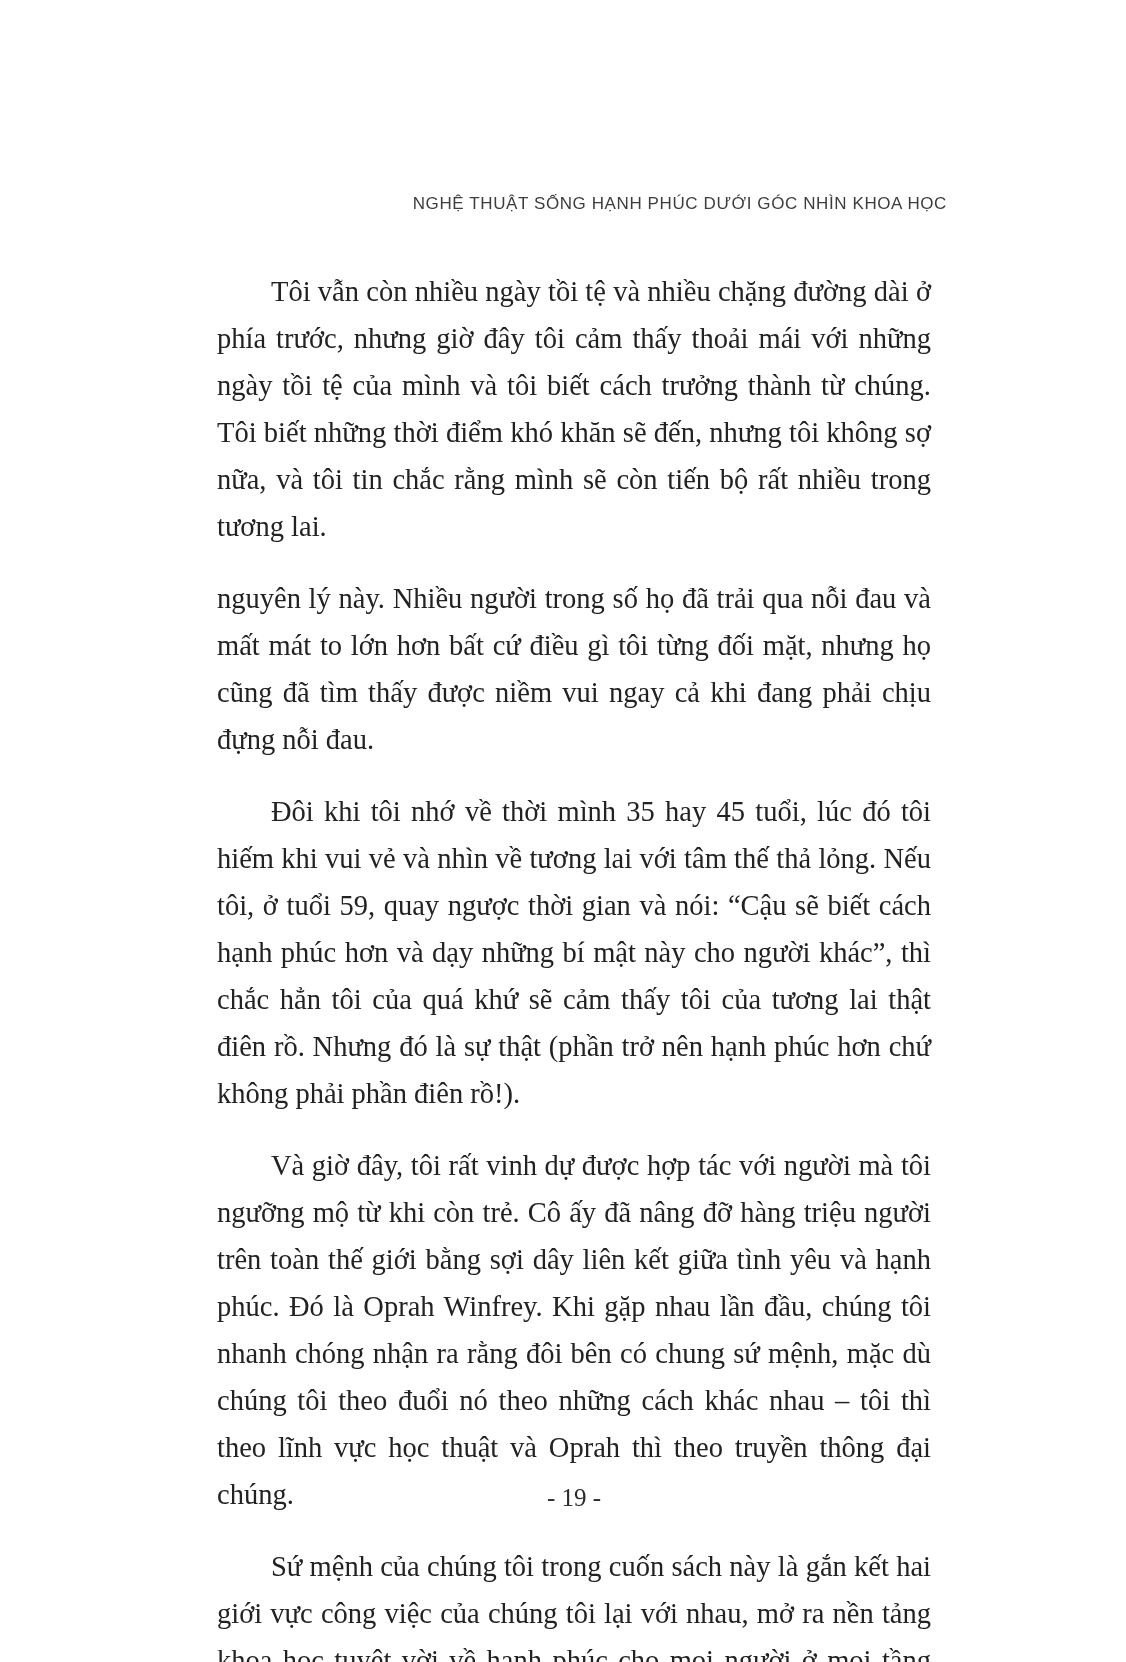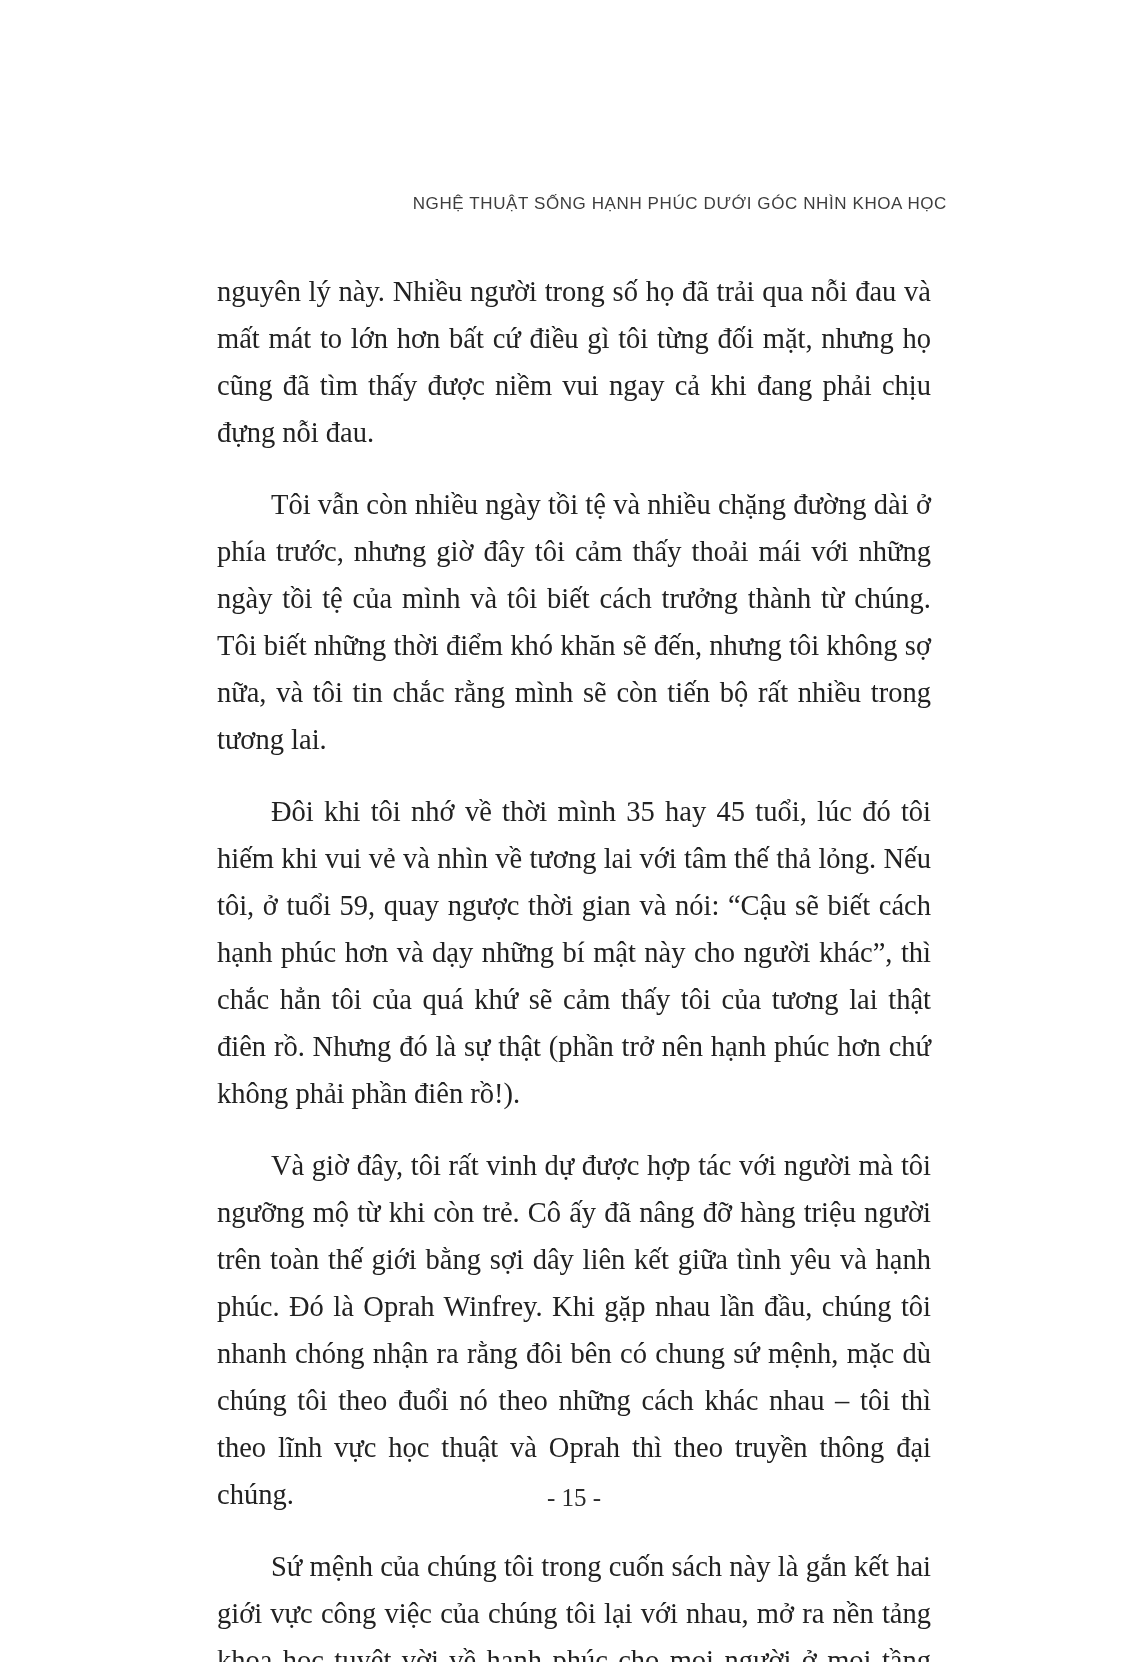--- a/index.html
+++ b/index.html
@@ -58,22 +58,22 @@
   }
 </style>
 </head>
 <body>
 
 <div class="page">
 
   <div class="running-head">NGHỆ THUẬT SỐNG HẠNH PHÚC DƯỚI GÓC NHÌN KHOA HỌC</div>
 
   <div class="text-block">
+    <p class="para">Tôi vẫn còn nhiều ngày tồi tệ và nhiều chặng đường dài ở phía trước, nhưng giờ đây tôi cảm thấy thoải mái với những ngày tồi tệ của mình và tôi biết cách trưởng thành từ chúng. Tôi biết những thời điểm khó khăn sẽ đến, nhưng tôi không sợ nữa, và tôi tin chắc rằng mình sẽ còn tiến bộ rất nhiều trong tương lai.</p>
     <p class="para no-indent">nguyên lý này. Nhiều người trong số họ đã trải qua nỗi đau và mất mát to lớn hơn bất cứ điều gì tôi từng đối mặt, nhưng họ cũng đã tìm thấy được niềm vui ngay cả khi đang phải chịu đựng nỗi đau.</p>
-    <p class="para">Tôi vẫn còn nhiều ngày tồi tệ và nhiều chặng đường dài ở phía trước, nhưng giờ đây tôi cảm thấy thoải mái với những ngày tồi tệ của mình và tôi biết cách trưởng thành từ chúng. Tôi biết những thời điểm khó khăn sẽ đến, nhưng tôi không sợ nữa, và tôi tin chắc rằng mình sẽ còn tiến bộ rất nhiều trong tương lai.</p>
     <p class="para">Đôi khi tôi nhớ về thời mình 35 hay 45 tuổi, lúc đó tôi hiếm khi vui vẻ và nhìn về tương lai với tâm thế thả lỏng. Nếu tôi, ở tuổi 59, quay ngược thời gian và nói: “Cậu sẽ biết cách hạnh phúc hơn và dạy những bí mật này cho người khác”, thì chắc hẳn tôi của quá khứ sẽ cảm thấy tôi của tương lai thật điên rồ. Nhưng đó là sự thật (phần trở nên hạnh phúc hơn chứ không phải phần điên rồ!).</p>
     <p class="para">Và giờ đây, tôi rất vinh dự được hợp tác với người mà tôi ngưỡng mộ từ khi còn trẻ. Cô ấy đã nâng đỡ hàng triệu người trên toàn thế giới bằng sợi dây liên kết giữa tình yêu và hạnh phúc. Đó là Oprah Winfrey. Khi gặp nhau lần đầu, chúng tôi nhanh chóng nhận ra rằng đôi bên có chung sứ mệnh, mặc dù chúng tôi theo đuổi nó theo những cách khác nhau – tôi thì theo lĩnh vực học thuật và Oprah thì theo truyền thông đại chúng.</p>
     <p class="para">Sứ mệnh của chúng tôi trong cuốn sách này là gắn kết hai giới vực công việc của chúng tôi lại với nhau, mở ra nền tảng khoa học tuyệt vời về hạnh phúc cho mọi người ở mọi tầng lớp xã hội, để họ có thể sử dụng nó để sống tốt hơn và nâng đỡ người khác. Bằng</p>
   </div>
 
-  <div class="page-number">- 15 -</div>
+  <div class="page-number">- 19 -</div>
 
 </div>
 
 </body></html>

